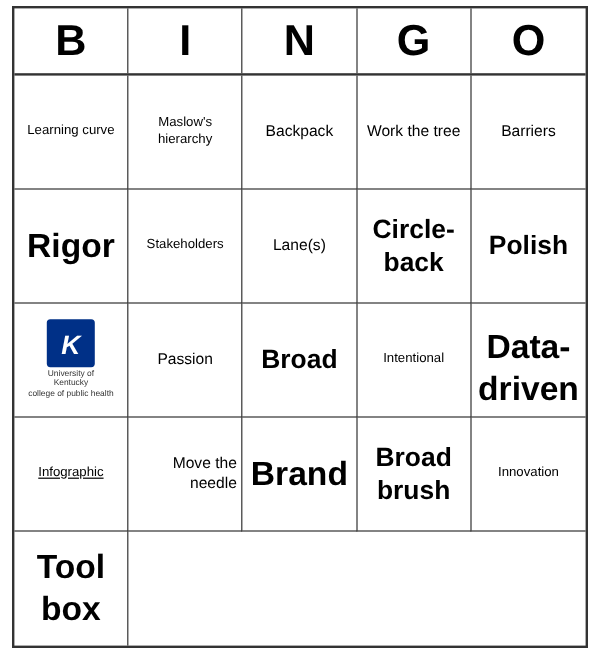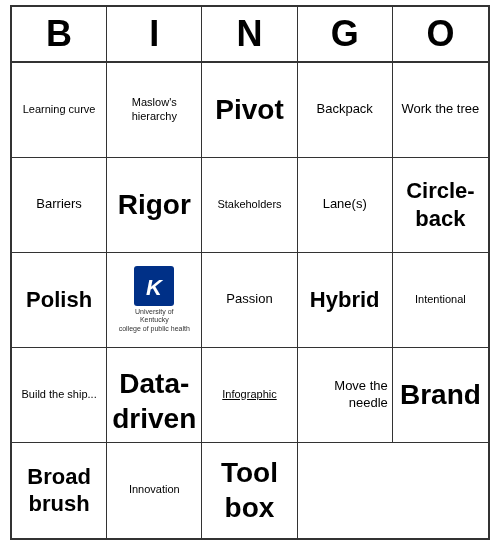--- a/index.html
+++ b/index.html
@@ -96,23 +96,20 @@
     <div class="bingo-header-cell">O</div>
   </div>
   <div class="bingo-grid" id="bingo-grid">
   <div class="bingo-cell">
         <span class="cell-text" style="font-size: 11px; line-height: 1.25;">Learning curve</span>
       </div>
       <div class="bingo-cell">
         <span class="cell-text" style="font-size: 11px; line-height: 1.25;">Maslow's hierarchy</span>
       </div>
       <div class="bingo-cell">
-        <span class="cell-text" style="font-size: 28px; font-weight: bold; line-height: 1.25;">Pivot</span>
-      </div>
-      <div class="bingo-cell">
         <span class="cell-text" style="font-size: 13px; line-height: 1.25;">Backpack</span>
       </div>
       <div class="bingo-cell">
         <span class="cell-text" style="font-size: 13px; line-height: 1.25;">Work the tree</span>
       </div>
       <div class="bingo-cell">
         <span class="cell-text" style="font-size: 13px; line-height: 1.25;">Barriers</span>
       </div>
       <div class="bingo-cell">
         <span class="cell-text" style="font-size: 28px; font-weight: bold; line-height: 1.25;">Rigor</span>
@@ -137,27 +134,24 @@
             <text x="18" y="27" text-anchor="middle" fill="white" font-size="22" font-weight="bold" font-style="italic" font-family="Arial">K</text>
           </svg>
         </div>
         <div class="uk-logo-text">University of<br>Kentucky<br>college of public health</div>
       </div>
       </div>
       <div class="bingo-cell">
         <span class="cell-text" style="font-size: 13px; line-height: 1.25;">Passion</span>
       </div>
       <div class="bingo-cell">
-        <span class="cell-text" style="font-size: 22px; font-weight: bold; line-height: 1.25;">Hybrid</span>
+        <span class="cell-text" style="font-size: 22px; font-weight: bold; line-height: 1.25;">Broad</span>
       </div>
       <div class="bingo-cell">
         <span class="cell-text" style="font-size: 11px; line-height: 1.25;">Intentional</span>
-      </div>
-      <div class="bingo-cell">
-        <span class="cell-text" style="font-size: 11px; line-height: 1.25;">Build the ship...</span>
       </div>
       <div class="bingo-cell">
         <span class="cell-text" style="font-size: 28px; font-weight: bold; line-height: 1.25; margin-top: 12px;">Data-driven</span>
       </div>
       <div class="bingo-cell">
         <span class="cell-text" style="font-size: 11px; line-height: 1.25; text-decoration: underline;">Infographic</span>
       </div>
       <div class="bingo-cell">
         <span class="cell-text" style="font-size: 13px; line-height: 1.25; text-align: right;">Move the needle</span>
       </div>

